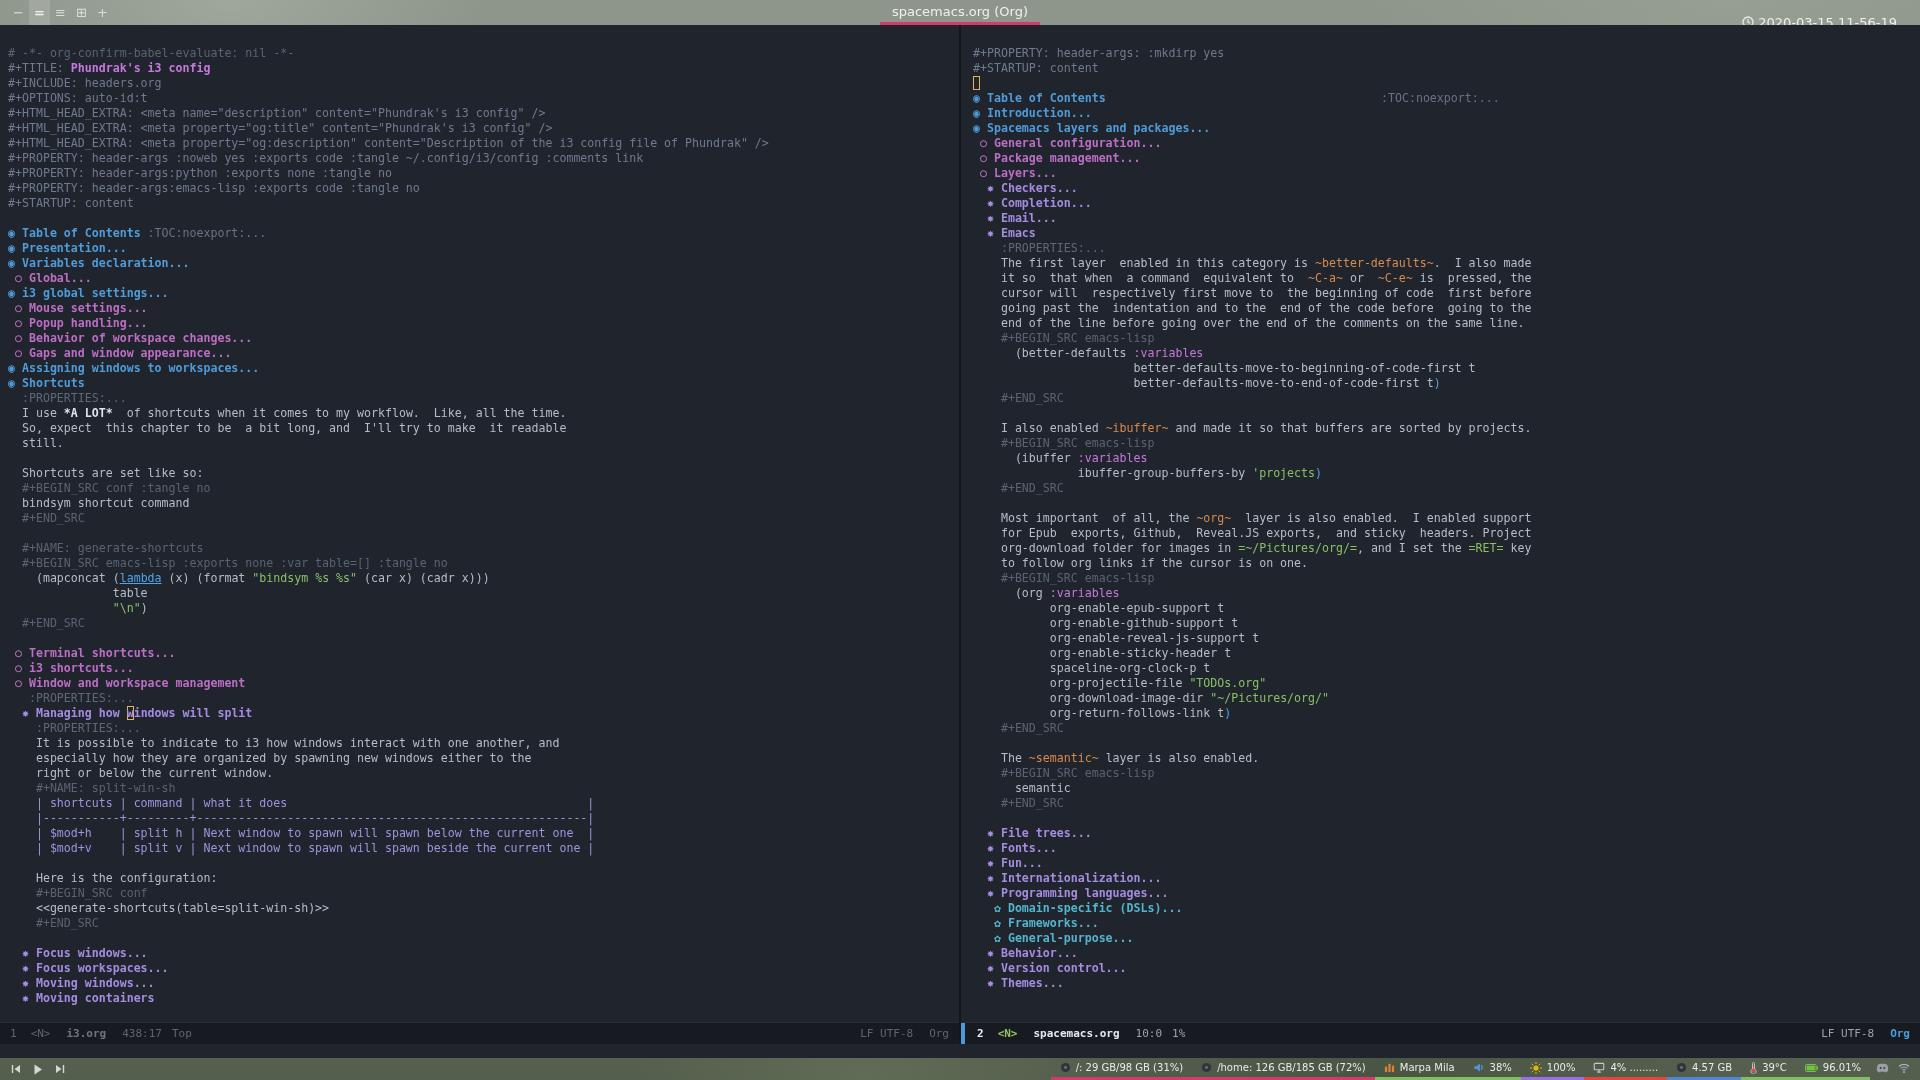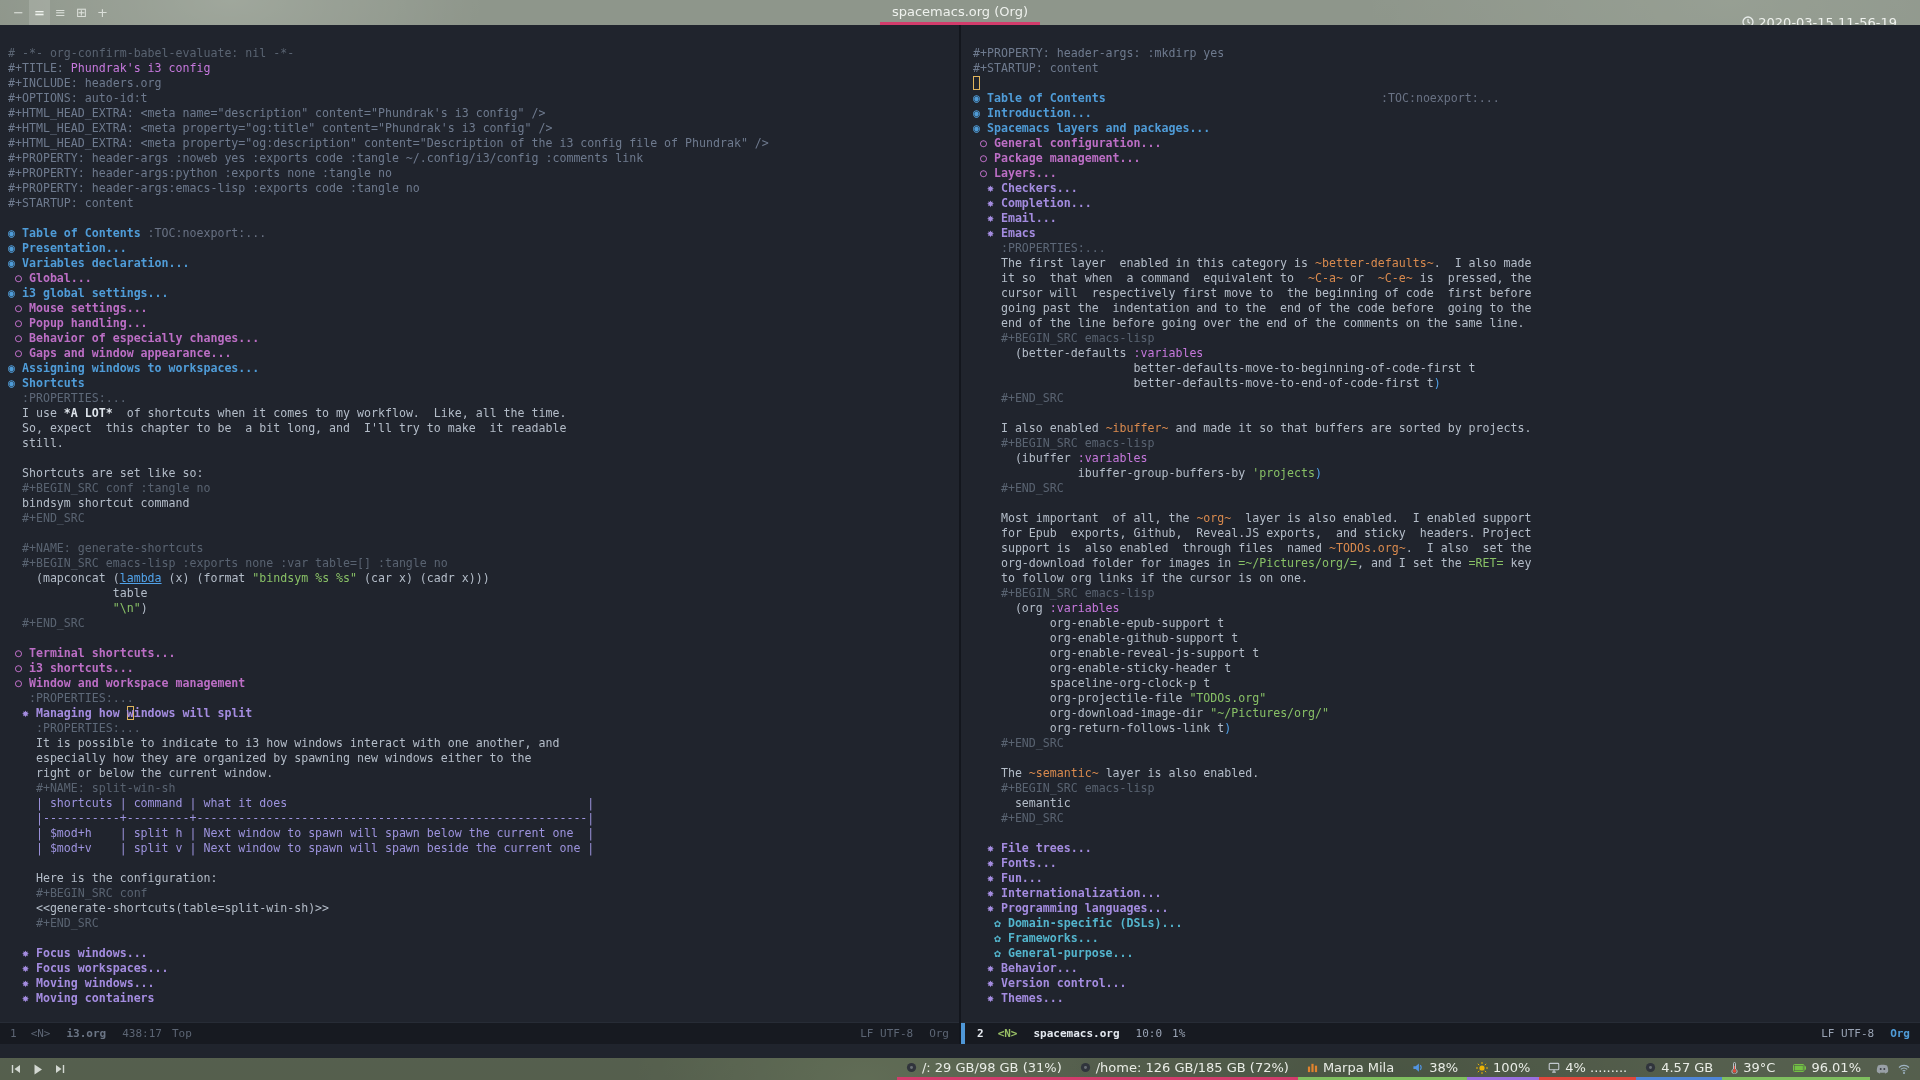--- a/index.html
+++ b/index.html
@@ -33,21 +33,21 @@
   .divider{width:2px;background:#13161d;}
   .buffer{flex:1;overflow:hidden;padding:21px 0 0 8px;
     font-family:"DejaVu Sans Mono",monospace;font-size:11.6px;line-height:15px;color:#b4bdc9;}
   .win.right .buffer{padding-left:12px;}
   .ln{white-space:pre;height:15px;position:relative;}
   .s-t  {color:#b4bdc9;}
   .s-m  {color:#6e7a8e;}
   .s-md {color:#596371;}
   .s-cm {color:#596371;}
   .s-drw{color:#5d6878;}
-  .s-title{color:#c678dd;font-weight:normal;}
+  .s-title{color:#c678dd;font-weight:bold;}
   .s-h1 {color:#4f9cd8;font-weight:bold;}
   .s-h2 {color:#bc6ec5;font-weight:bold;}
   .s-h3 {color:#a48ce0;font-weight:bold;}
   .s-h4 {color:#53b5cd;font-weight:bold;}
   .s-tag{color:#697284;}
   .s-tagr{color:#697284;position:absolute;left:408px;}
   .s-b  {color:#dfe5ec;font-weight:bold;}
   .s-code{color:#d98a4e;}
   .s-verb{color:#88c066;}
   .s-str{color:#88c066;}
@@ -67,21 +67,21 @@
   .modeline .ml-right{margin-left:auto;display:flex;gap:16px;}
   .modeline.active{color:#99a3b4;}
   .modeline.active::before{content:"";position:absolute;left:0;top:0;bottom:0;width:4px;background:#4f97d7;}
   .modeline.active .ml-win{color:#e8ecf2;font-weight:bold;margin-left:6px;}
   .modeline.active .ml-state{color:#98be65;font-weight:bold;}
   .modeline.active .ml-buf{color:#e4e9f0;}
   .modeline.active .ml-mode{color:#4f9cd8;font-weight:bold;}
   .echo{height:14px;background:#20242d;}
   
   .polybar{position:absolute;left:0;bottom:0;width:1920px;height:22px;background:rgba(96,106,90,.55);
-    display:flex;align-items:stretch;font-size:13px;color:#e9ece6;}
+    display:flex;align-items:stretch;font-size:10px;color:#e9ece6;}
   .media{display:flex;align-items:center;gap:12px;padding-left:10px;}
   .media span{display:flex;align-items:center;}
   .pb-right{margin-left:auto;display:flex;align-items:stretch;}
   .module{display:flex;align-items:center;gap:5px;padding:0 9px;border-bottom:3px solid transparent;box-sizing:border-box;}
   .module svg{display:block;}
   .tray{display:flex;align-items:center;gap:9px;padding:0 10px 0 6px;}
 </style>
 </head>
 <body>
 
@@ -125,21 +125,21 @@
             <div class="ln"><span class="s-m">#+PROPERTY: header-args:emacs-lisp :exports code :tangle no</span></div>
             <div class="ln"><span class="s-m">#+STARTUP: content</span></div>
             <div class="ln">&nbsp;</div>
             <div class="ln"><span class="s-h1">◉ Table of Contents </span><span class="s-tag">:TOC:noexport:...</span></div>
             <div class="ln"><span class="s-h1">◉ Presentation...</span></div>
             <div class="ln"><span class="s-h1">◉ Variables declaration...</span></div>
             <div class="ln"><span class="s-h2"> ○ Global...</span></div>
             <div class="ln"><span class="s-h1">◉ i3 global settings...</span></div>
             <div class="ln"><span class="s-h2"> ○ Mouse settings...</span></div>
             <div class="ln"><span class="s-h2"> ○ Popup handling...</span></div>
-            <div class="ln"><span class="s-h2"> ○ Behavior of especially changes...</span></div>
+            <div class="ln"><span class="s-h2"> ○ Behavior of workspace changes...</span></div>
             <div class="ln"><span class="s-h2"> ○ Gaps and window appearance...</span></div>
             <div class="ln"><span class="s-h1">◉ Assigning windows to workspaces...</span></div>
             <div class="ln"><span class="s-h1">◉ Shortcuts</span></div>
             <div class="ln"><span class="s-drw">  :PROPERTIES:...</span></div>
             <div class="ln"><span class="s-t">  I use </span><span class="s-b">*A LOT*</span><span class="s-t">  of shortcuts when it comes to my workflow.  Like, all the time.</span></div>
             <div class="ln"><span class="s-t">  So, expect  this chapter to be  a bit long, and  I'll try to make  it readable</span></div>
             <div class="ln"><span class="s-t">  still.</span></div>
             <div class="ln">&nbsp;</div>
             <div class="ln"><span class="s-t">  Shortcuts are set like so:</span></div>
             <div class="ln"><span class="s-md">  #+BEGIN_SRC conf :tangle no</span></div>
@@ -219,21 +219,20 @@
             <div class="ln"><span class="s-md">    #+END_SRC</span></div>
             <div class="ln">&nbsp;</div>
             <div class="ln"><span class="s-t">    I also enabled </span><span class="s-code">~ibuffer~</span><span class="s-t"> and made it so that buffers are sorted by projects.</span></div>
             <div class="ln"><span class="s-md">    #+BEGIN_SRC emacs-lisp</span></div>
             <div class="ln"><span class="s-t">      (ibuffer </span><span class="s-kw">:variables</span></div>
             <div class="ln"><span class="s-t">               ibuffer-group-buffers-by </span><span class="s-str">'projects</span><span class="s-pb">)</span></div>
             <div class="ln"><span class="s-md">    #+END_SRC</span></div>
             <div class="ln">&nbsp;</div>
             <div class="ln"><span class="s-t">    Most important  of all, the </span><span class="s-code">~org~</span><span class="s-t">  layer is also enabled.  I enabled support</span></div>
             <div class="ln"><span class="s-t">    for Epub  exports, Github,  Reveal.JS exports,  and sticky  headers. Project</span></div>
-            <div class="ln"><span class="s-t">    support is  also enabled  through files  named </span><span class="s-code">~TODOs.org~</span><span class="s-t">.  I also  set the</span></div>
             <div class="ln"><span class="s-t">    org-download folder for images in </span><span class="s-verb">=~/Pictures/org/=</span><span class="s-t">, and I set the </span><span class="s-verb">=RET=</span><span class="s-t"> key</span></div>
             <div class="ln"><span class="s-t">    to follow org links if the cursor is on one.</span></div>
             <div class="ln"><span class="s-md">    #+BEGIN_SRC emacs-lisp</span></div>
             <div class="ln"><span class="s-t">      (org </span><span class="s-kw">:variables</span></div>
             <div class="ln"><span class="s-t">           org-enable-epub-support t</span></div>
             <div class="ln"><span class="s-t">           org-enable-github-support t</span></div>
             <div class="ln"><span class="s-t">           org-enable-reveal-js-support t</span></div>
             <div class="ln"><span class="s-t">           org-enable-sticky-header t</span></div>
             <div class="ln"><span class="s-t">           spaceline-org-clock-p t</span></div>
             <div class="ln"><span class="s-t">           org-projectile-file </span><span class="s-str">"TODOs.org"</span></div>

